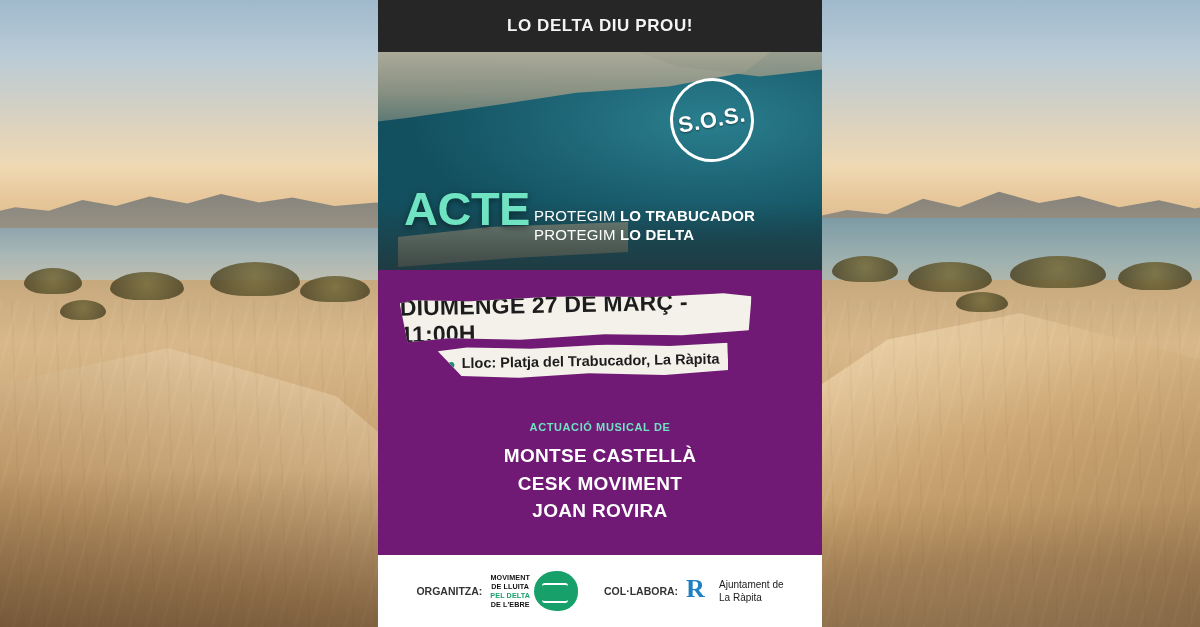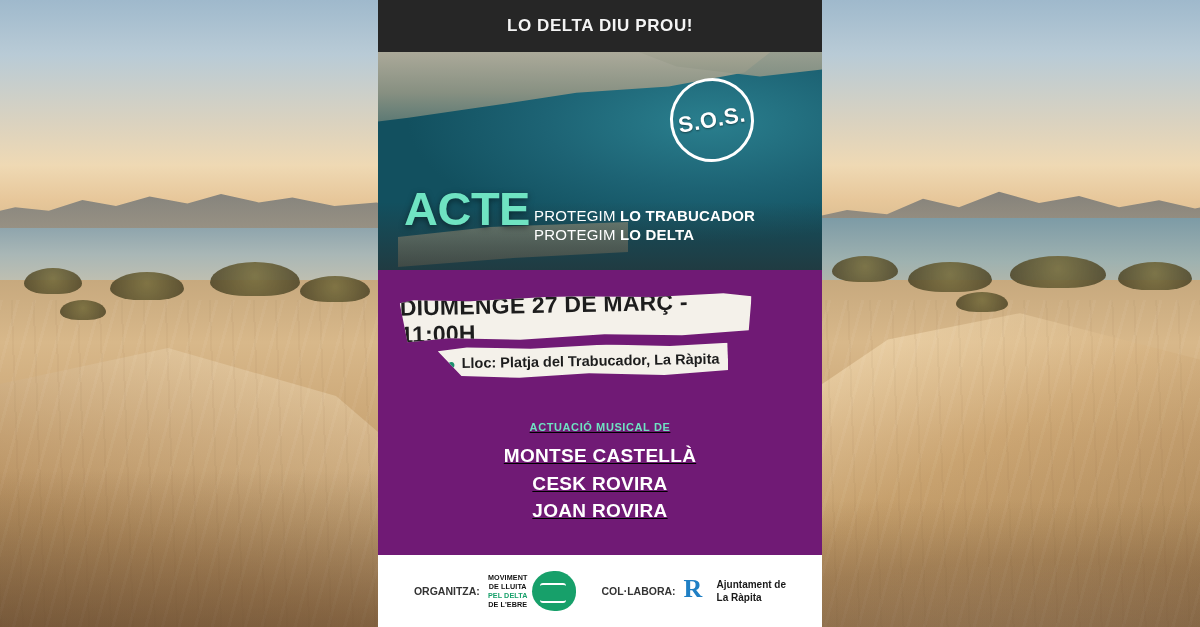--- a/index.html
+++ b/index.html
@@ -259,21 +259,21 @@
     line-height: 1.3;
     margin-bottom: 8px;
   }
   .col .name {
     color: #ffffff;
     font-size: 19px;
     font-weight: bold;
     letter-spacing: .3px;
     line-height: 1.45;
   }
-  .col-left { width: 210px; text-decoration: underline; }
+  .col-left { width: 210px; }
   .col-right { width: 160px; padding-top: 2px; }
 
   
   .footer {
     position: absolute; left: 0; bottom: 0; width: 444px; height: 72px;
     background: #ffffff;
     display: flex; align-items: center; justify-content: center;
     gap: 26px;
   }
   .org, .collab { display: flex; align-items: center; gap: 8px; }
@@ -312,21 +312,21 @@
     color: #1f7fc4;
     font-size: 26px;
     font-weight: bold;
     line-height: 1;
     font-family: "Liberation Serif", serif;
   }
   .ajt-txt {
     font-size: 10px;
     color: #1a1a1a;
     line-height: 1.3;
-    font-weight: bold;
+    font-weight: normal;
   }
 </style>
 </head>
 <body>
 
 <div id="stage">
 
   <div class="bg">
     <div class="bg-sky"></div>
     <div class="mtn-left"></div>
@@ -388,21 +388,21 @@
 
     <div class="place-strip">
       <span class="pin">●</span>
       <span class="txt">Lloc: Platja del Trabucador, La Ràpita</span>
     </div>
 
     <div class="credits">
       <div class="col col-left">
         <div class="cap">ACTUACIÓ MUSICAL DE</div>
         <div class="name">MONTSE CASTELLÀ</div>
-        <div class="name">CESK ROVIRA</div>
+        <div class="name">CESK MOVIMENT</div>
         <div class="name">JOAN ROVIRA</div>
       </div>
     </div>
 
     <div class="footer">
       <div class="org">
         <div class="org-label">ORGANITZA:</div>
         <div class="logo-mov">
           <div class="mov-txt">
             <div>MOVIMENT</div>

